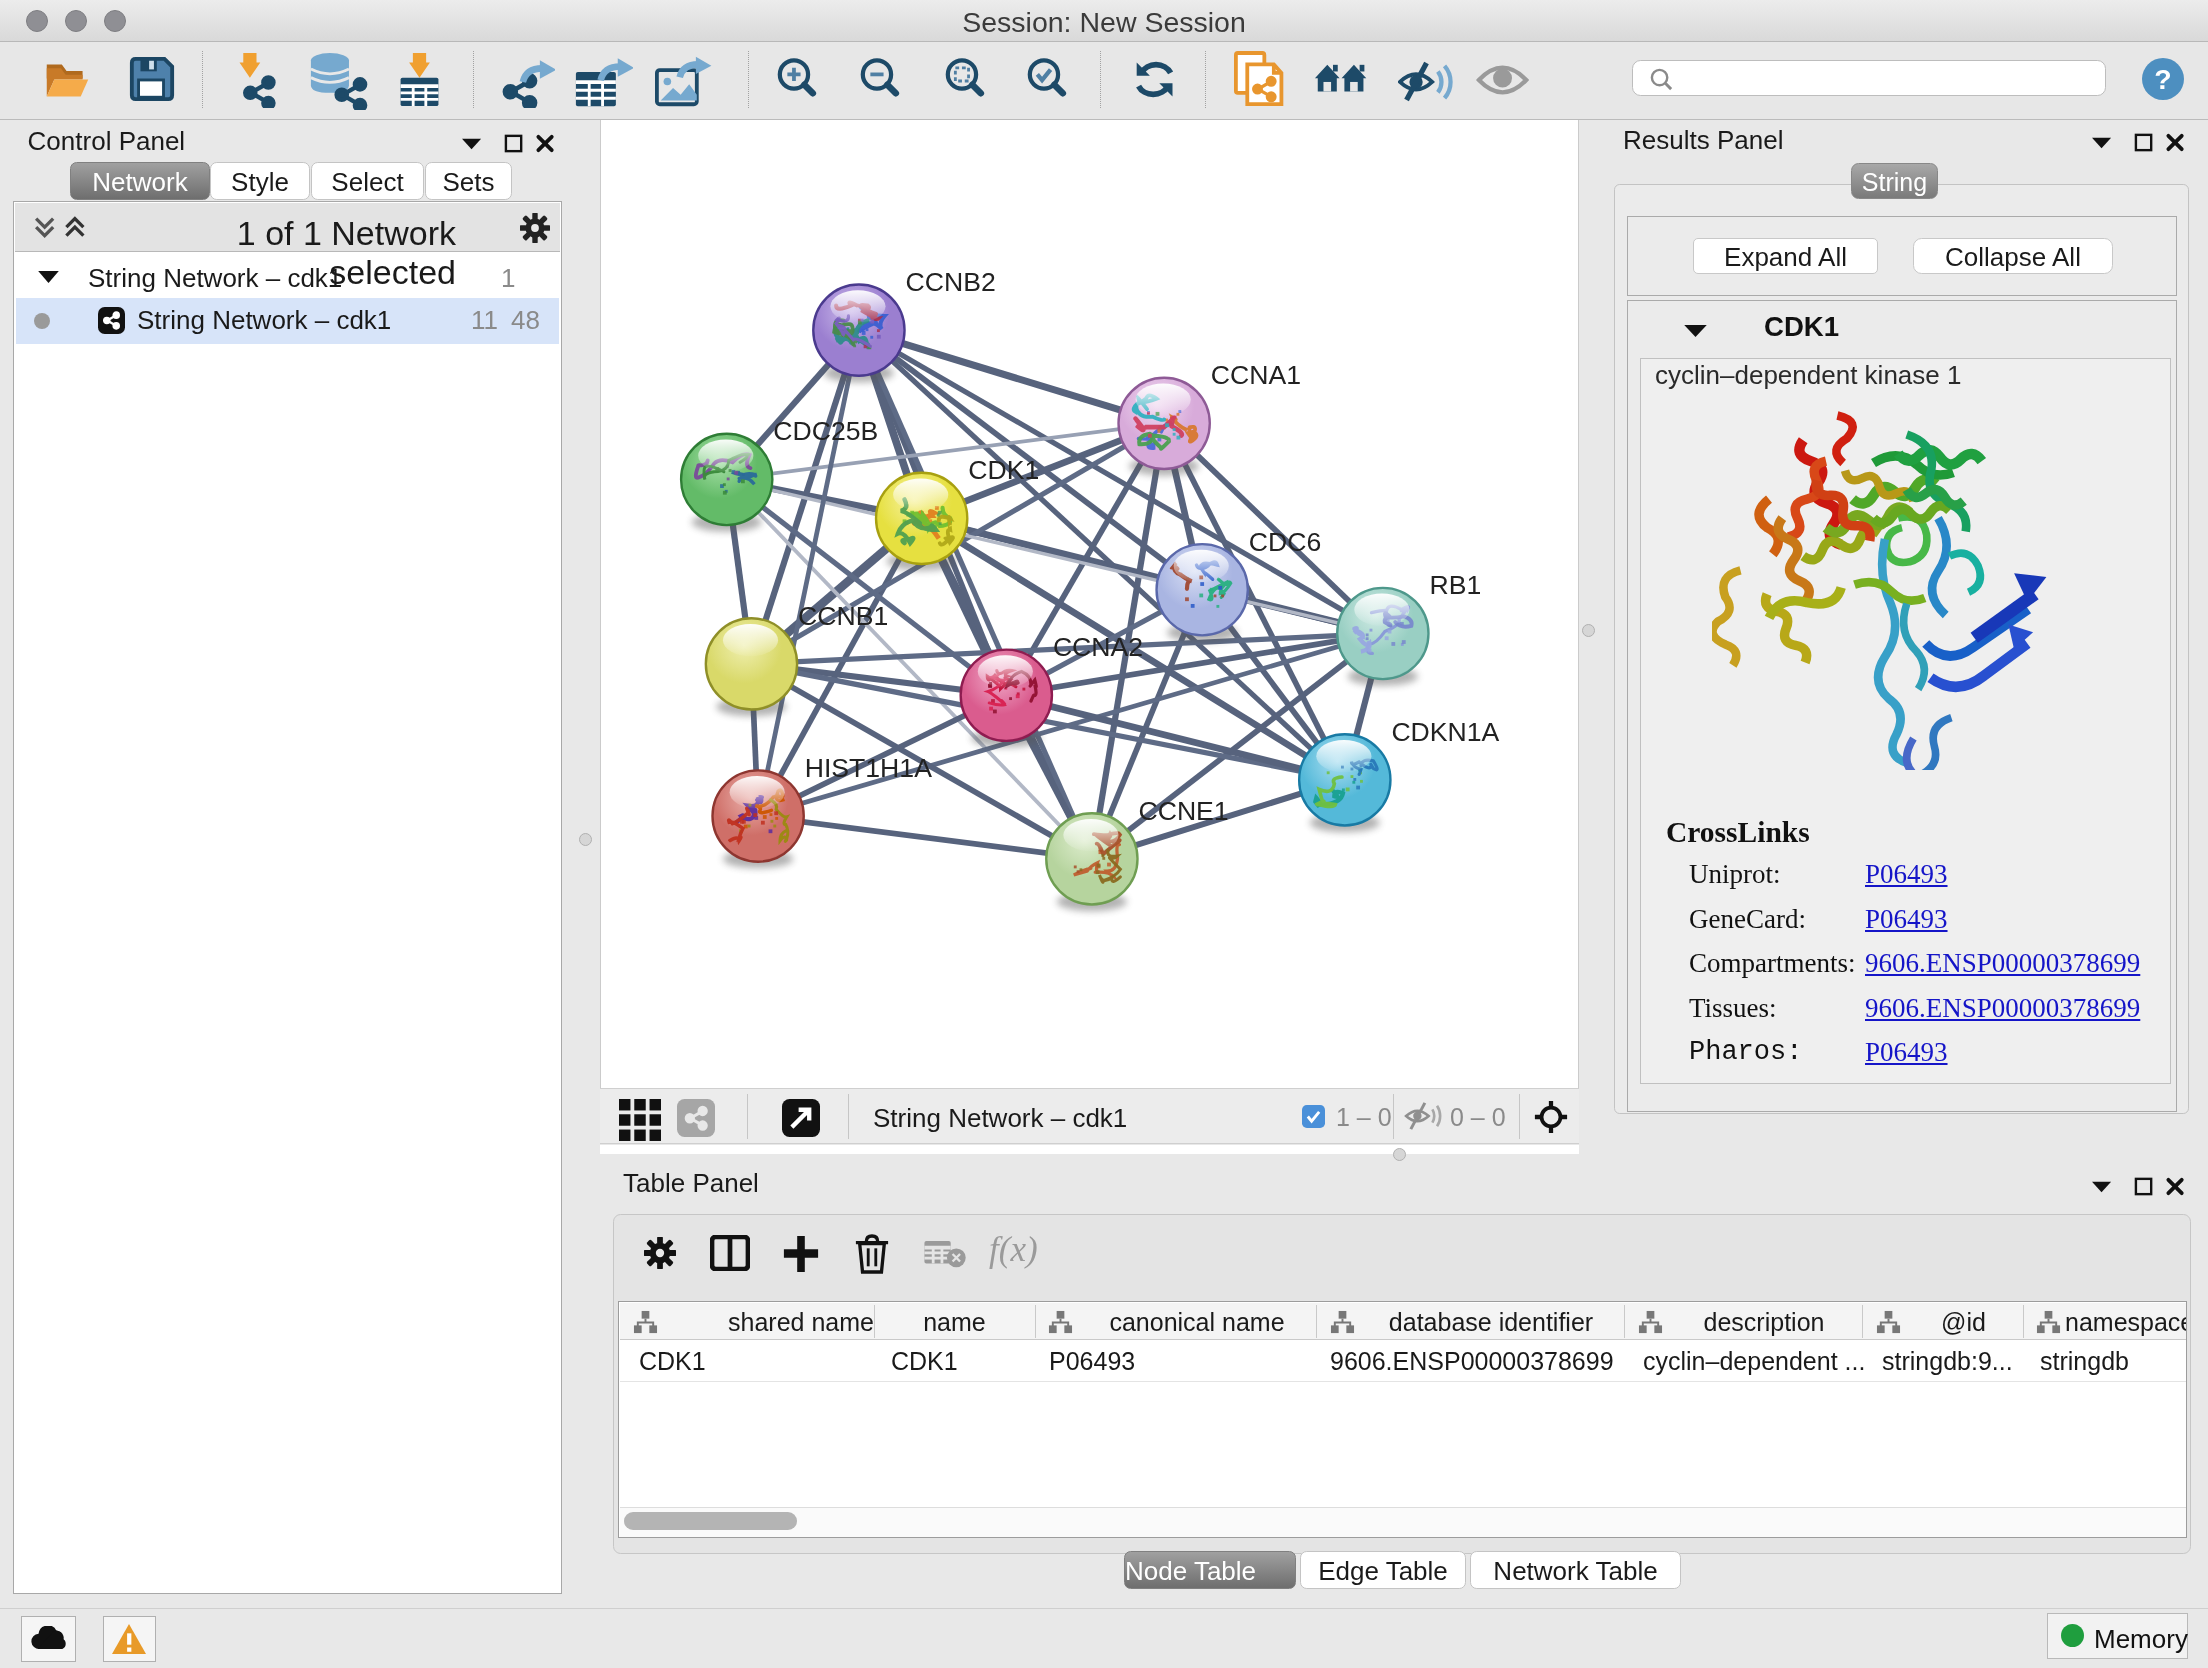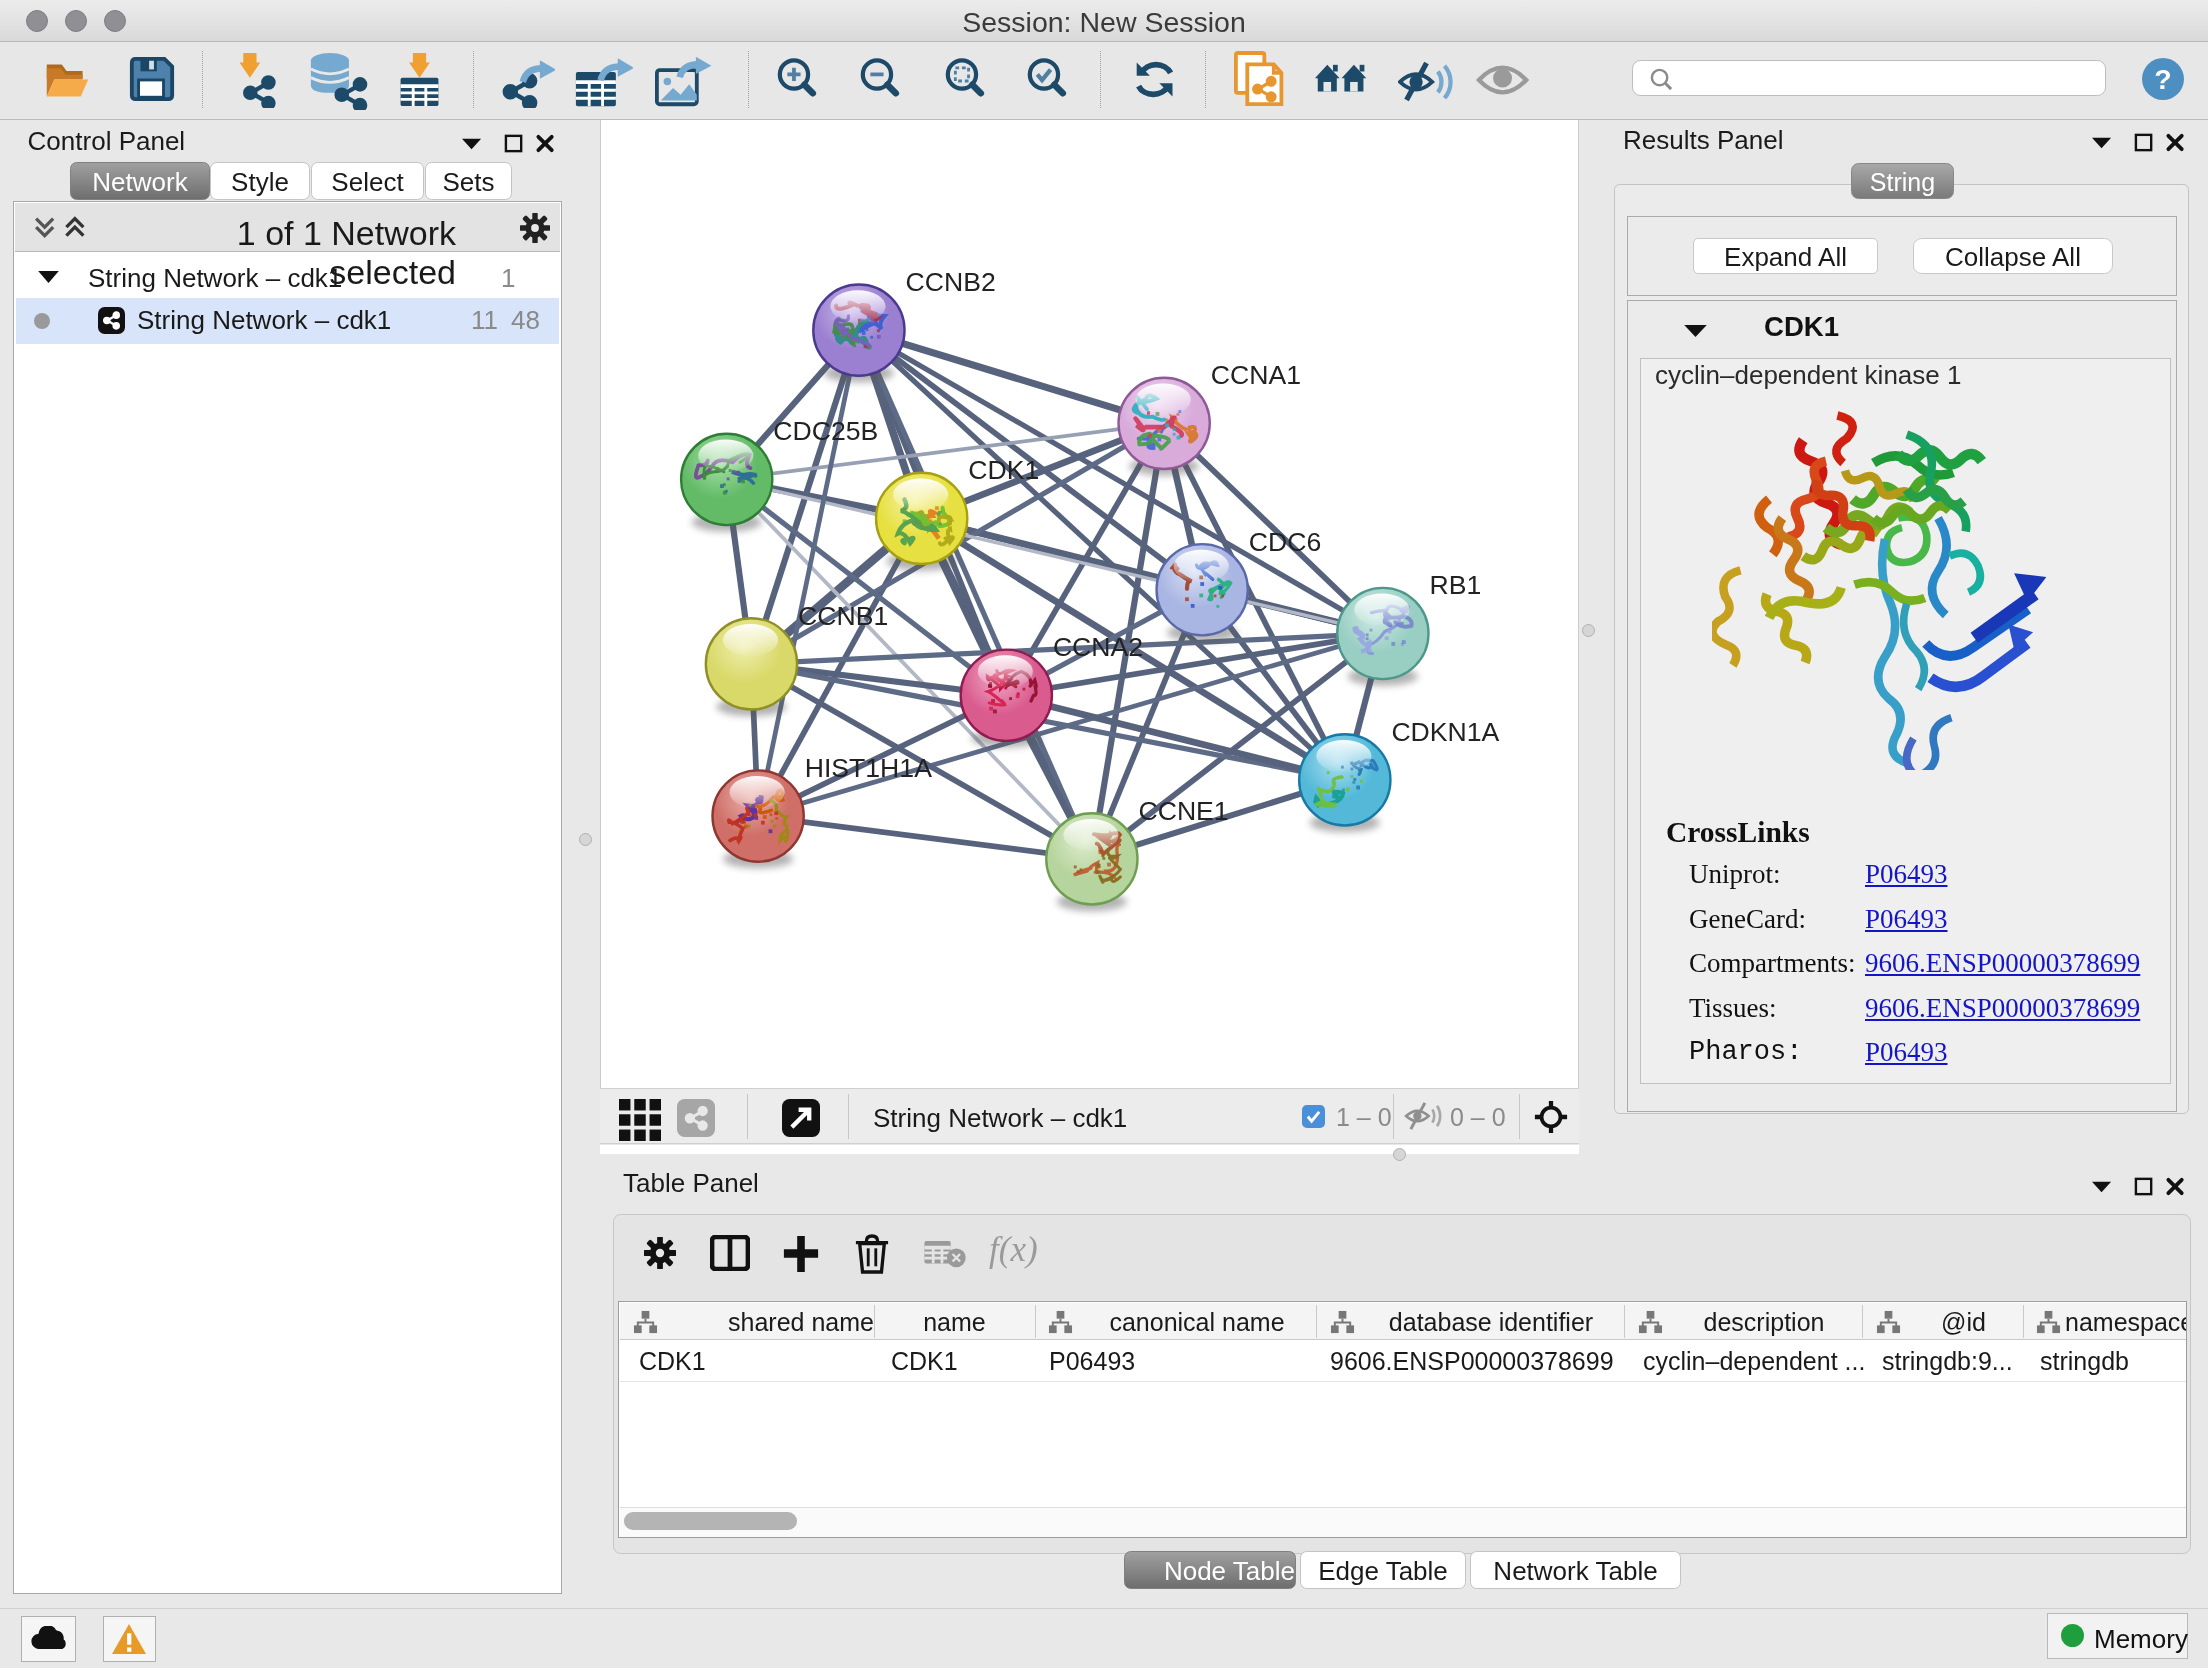--- a/index.html
+++ b/index.html
@@ -648,21 +648,21 @@
     <div style="position:absolute;left:137px;top:305px;font-size:26px;color:#1a1a1a">String Network – cdk1</div>
     <div style="position:absolute;left:471px;top:305px;font-size:26px;color:#8a8a8a">11</div>
     <div style="position:absolute;left:511px;top:305px;font-size:26px;color:#8a8a8a">48</div>
 <div style="position:absolute;left:1623px;top:125px;font-size:26px;color:#1a1a1a">Results Panel</div>
     <svg style="position:absolute;left:2092px;top:132px" width="105" height="21" viewBox="0 0 110 22">
       <path d="M0 6 h20 l-10 11 z" fill="#111"></path>
       <rect x="46" y="3" width="16" height="16" fill="none" stroke="#111" stroke-width="2.5"></rect>
       <path d="M80 4 l14 14 M94 4 l-14 14" stroke="#111" stroke-width="4" stroke-linecap="round"></path>
     </svg>
     <div style="position:absolute;left:1614px;top:184px;width:575px;height:930px;background:#ebebeb;border:1px solid #c3c3c3;border-radius:5.7px"></div>
-    <div style="position:absolute;left:1851px;top:163px;width:103px;height:36px;border-radius:7.6px;background:linear-gradient(#a8a8a8,#7a7a7a);border:1px solid #888;color:#fff;font-size:25px;text-align:center;line-height:36px">String</div>
+    <div style="position:absolute;left:1851px;top:163px;width:87px;height:36px;border-radius:7.6px;background:linear-gradient(#a8a8a8,#7a7a7a);border:1px solid #888;color:#fff;font-size:25px;text-align:center;line-height:36px">String</div>
     <div style="position:absolute;left:1627px;top:216px;width:550px;height:80px;border:1.9px solid #aaa"></div>
     <div style="position:absolute;left:1693px;top:238px;width:185px;height:36px;background:#fff;border:1px solid #c8c8c8;border-radius:5px;font-size:26px;text-align:center;line-height:36px;color:#1a1a1a">Expand All</div>
     <div style="position:absolute;left:1913px;top:238px;width:200px;height:36px;background:#fff;border:1px solid #c8c8c8;border-radius:8.6px;font-size:26px;text-align:center;line-height:36px;color:#1a1a1a">Collapse All</div>
     <div style="position:absolute;left:1627px;top:300px;width:550px;height:812px;border:1.9px solid #aaa"></div>
     <svg style="position:absolute;left:1683px;top:323px" width="25" height="15" viewBox="0 0 26 16">
       <path d="M1 2 h24 l-12 13 z" fill="#111"></path>
     </svg>
     <div style="position:absolute;left:1764px;top:311px;font-size:27.6px;font-weight:bold;color:#111">CDK1</div>
     <div style="position:absolute;left:1640px;top:358px;width:531px;height:726px;background:#efefef;border:1px solid #c0c0c0"></div>
     <div style="position:absolute;left:1655px;top:360px;font-size:26px;color:#2a2a2a">cyclin–dependent kinase 1</div>
@@ -808,21 +808,21 @@
     <div style="position:absolute;left:639px;top:1347px;font-size:25px;color:#1a1a1a;white-space:nowrap">CDK1</div>
     <div style="position:absolute;left:891px;top:1347px;font-size:25px;color:#1a1a1a;white-space:nowrap">CDK1</div>
     <div style="position:absolute;left:1049px;top:1347px;font-size:25px;color:#1a1a1a;white-space:nowrap">P06493</div>
     <div style="position:absolute;left:1330px;top:1347px;font-size:25px;color:#1a1a1a;white-space:nowrap">9606.ENSP00000378699</div>
     <div style="position:absolute;left:1643px;top:1347px;font-size:25px;color:#1a1a1a;white-space:nowrap">cyclin–dependent ...</div>
     <div style="position:absolute;left:1882px;top:1347px;font-size:25px;color:#1a1a1a;white-space:nowrap">stringdb:9...</div>
     <div style="position:absolute;left:2040px;top:1347px;font-size:25px;color:#1a1a1a;white-space:nowrap">stringdb</div>
     <div style="position:absolute;left:620px;top:1381px;width:1566px;height:1px;background:#e4e4e4"></div>
     <div style="position:absolute;left:620px;top:1507px;width:1566px;height:29.5px;background:#fafafa;border-top:1px solid #ddd"></div>
     <div style="position:absolute;left:624px;top:1512px;width:173px;height:18px;background:#b4b4b4;border-radius:9.5px"></div>
-    <div style="position:absolute;left:1124px;top:1551px;width:172px;height:38px;border-radius:6.7px;background:linear-gradient(#a0a0a0,#6e6e6e);color:#fff;border:1px solid #808080;font-size:26px;text-align:right;line-height:38px">Node Table</div>
+    <div style="position:absolute;left:1124px;top:1551px;width:172px;height:38px;border-radius:6.7px;background:linear-gradient(#a0a0a0,#6e6e6e);color:#fff;border:1px solid #808080;font-size:26px;text-align:left;line-height:38px">Node Table</div>
     <div style="position:absolute;left:1300px;top:1551px;width:166px;height:38px;border-radius:6.7px;background:#fff;color:#1a1a1a;border:1px solid #c4c4c4;font-size:26px;text-align:center;line-height:38px">Edge Table</div>
     <div style="position:absolute;left:1470px;top:1551px;width:211px;height:38px;border-radius:6.7px;background:#fff;color:#1a1a1a;border:1px solid #c4c4c4;font-size:26px;text-align:center;line-height:38px">Network Table</div>
 <div style="position:absolute;left:0px;top:1608px;width:2208px;height:1px;background:#cfcfcf"></div>
     <div style="position:absolute;left:21px;top:1616px;width:55px;height:46px;background:#f5f5f5;border:1.9px solid #b0b0b0"></div>
     <svg style="position:absolute;left:30px;top:1626px" width="38" height="27" viewBox="0 0 40 28">
       <path d="M10 24 a8 8 0 0 1 -1 -16 a10 10 0 0 1 19 -3 a7 7 0 0 1 4 13 l-1 6 z" fill="#111"></path>
       <circle cx="28" cy="13" r="6" fill="#111"></circle>
       <path d="M8 24 h26 a6 6 0 0 0 0 -11 a8 8 0 0 0 -8 -9" fill="#111"></path>
     </svg>
     <div style="position:absolute;left:103px;top:1616px;width:53px;height:46px;background:#f5f5f5;border:1.9px solid #b0b0b0"></div>

